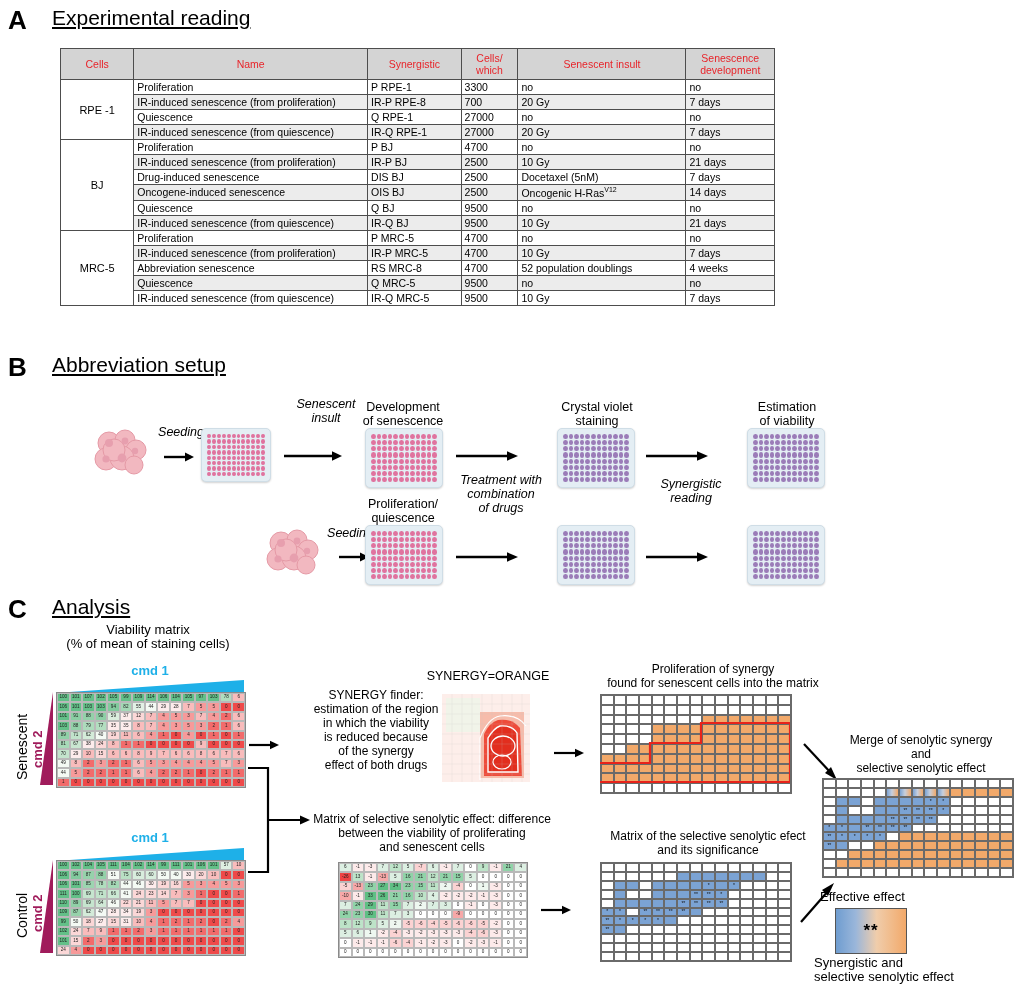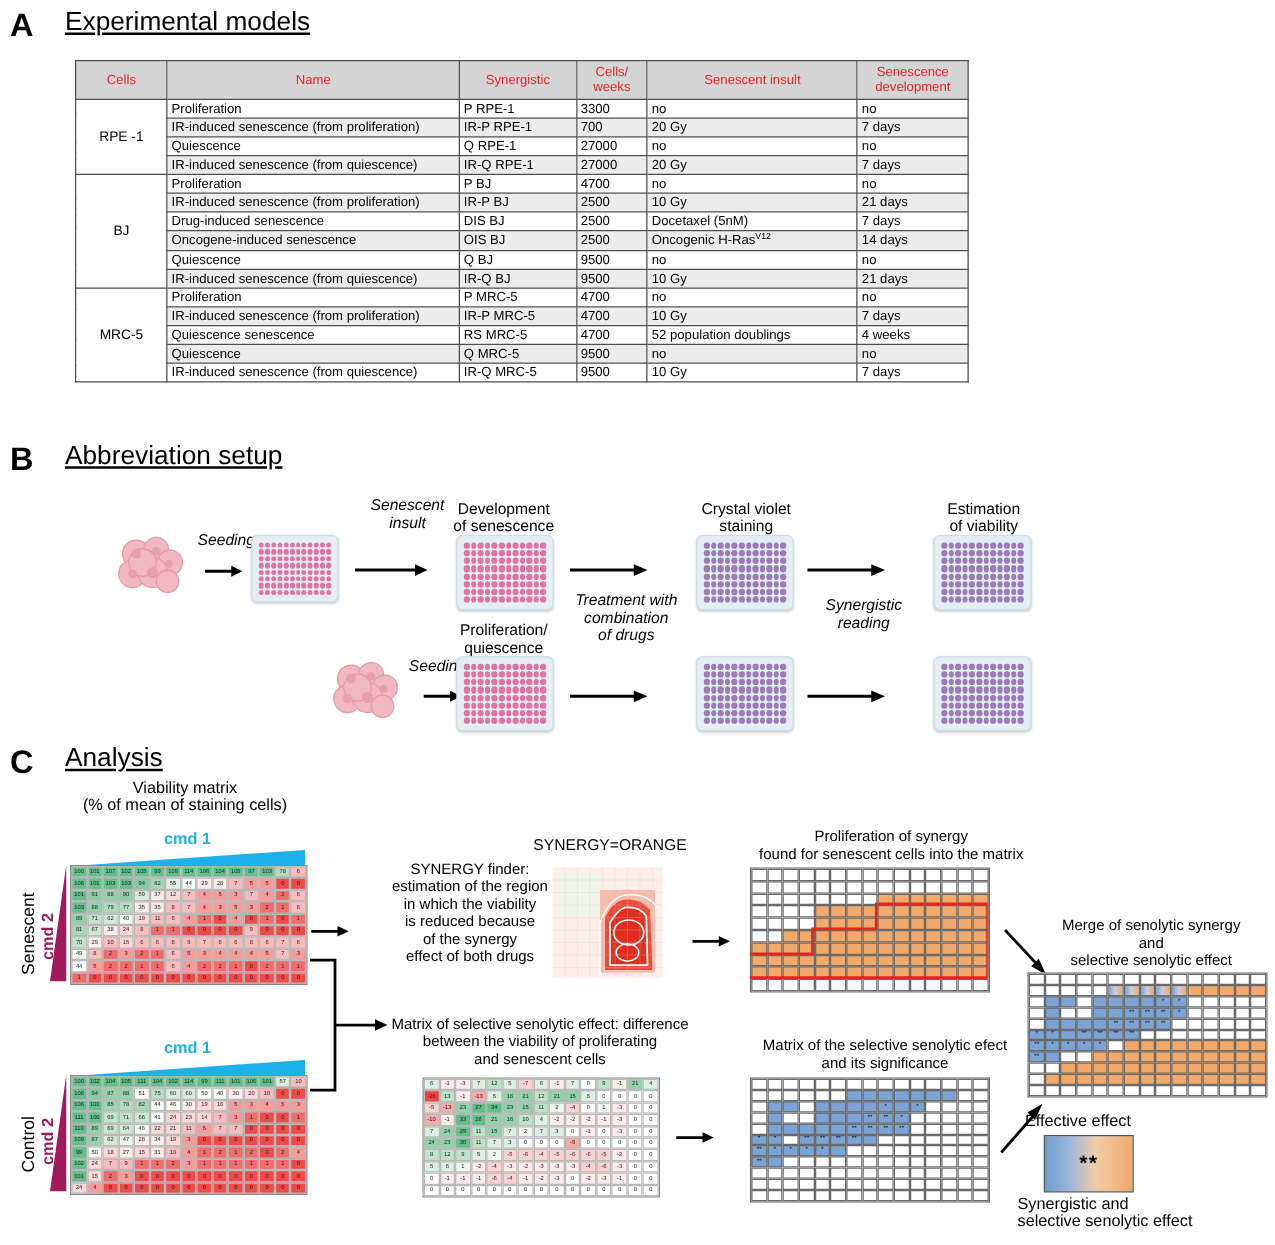--- a/index.html
+++ b/index.html
@@ -92,59 +92,59 @@
     position:absolute;border:1px solid #555;
     background:linear-gradient(90deg,#6f9dd0 0%,#9ab6da 28%,#f0cdab 58%,#f2a96a 100%);
     display:flex;align-items:center;justify-content:center;
     font-size:17px;font-weight:bold;letter-spacing:1px;
   }
 </style>
 </head>
 <body>
 
 <div class="panel-letter" style="left:8px;top:5px;">A</div>
-<div class="panel-title" style="left:52px;top:6px;">Experimental models</div>
+<div class="panel-title" style="left:52px;top:6px;">Experimental reading</div>
 
 <table id="tableA">
   <colgroup>
     <col style="width:58px">
       <col style="width:185px">
       <col style="width:74px">
     <col style="width:45px">
       <col style="width:133px">
       <col style="width:70px">
   </colgroup>
   <thead>
     <tr>
       <th>Cells</th>
       <th>Name</th>
       <th>Synergistic</th>
       <th>
         <div>Cells/</div>
-        <div>weeks</div>
+        <div>which</div>
       </th>
       <th>Senescent insult</th>
       <th>
         <div>Senescence</div>
         <div>development</div>
       </th>
     </tr>
   </thead>
   <tbody id="tableA-body">
       <tr class="wht">
         <td class="grp" rowspan="4">RPE -1</td>
         <td>Proliferation</td>
         <td>P RPE-1</td>
         <td>3300</td>
         <td>no</td>
         <td>no</td>
       </tr>
       <tr class="alt">
         <td>IR-induced senescence (from proliferation)</td>
-        <td>IR-P RPE-1</td>
+        <td>IR-P RPE-8</td>
         <td>700</td>
         <td>20 Gy</td>
         <td>7 days</td>
       </tr>
       <tr class="wht">
         <td>Quiescence</td>
         <td>Q RPE-1</td>
         <td>27000</td>
         <td>no</td>
         <td>no</td>
@@ -208,22 +208,22 @@
         <td>no</td>
       </tr>
       <tr class="alt">
         <td>IR-induced senescence (from proliferation)</td>
         <td>IR-P MRC-5</td>
         <td>4700</td>
         <td>10 Gy</td>
         <td>7 days</td>
       </tr>
       <tr class="wht">
-        <td>Quiescence senescence</td>
-        <td>RS MRC-5</td>
+        <td>Abbreviation senescence</td>
+        <td>RS MRC-8</td>
         <td>4700</td>
         <td>52 population doublings</td>
         <td>4 weeks</td>
       </tr>
       <tr class="alt">
         <td>Quiescence</td>
         <td>Q MRC-5</td>
         <td>9500</td>
         <td>no</td>
         <td>no</td>

